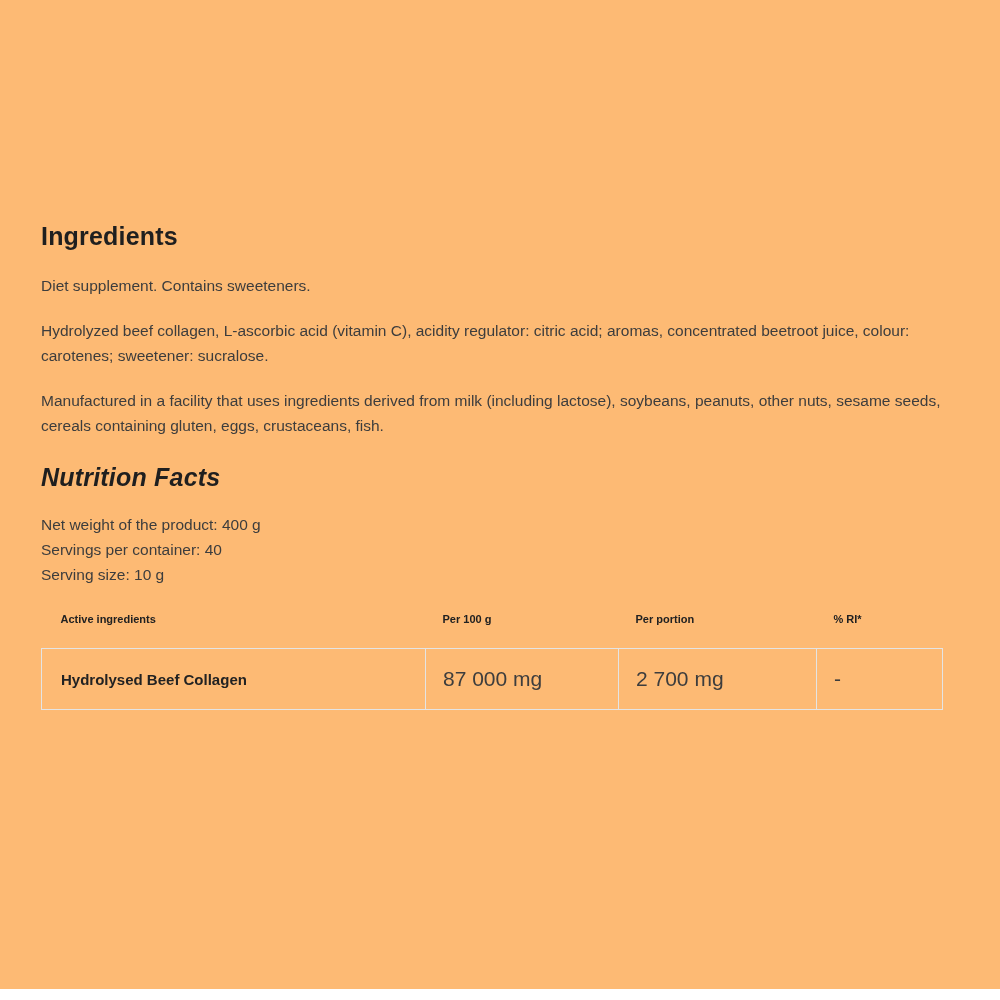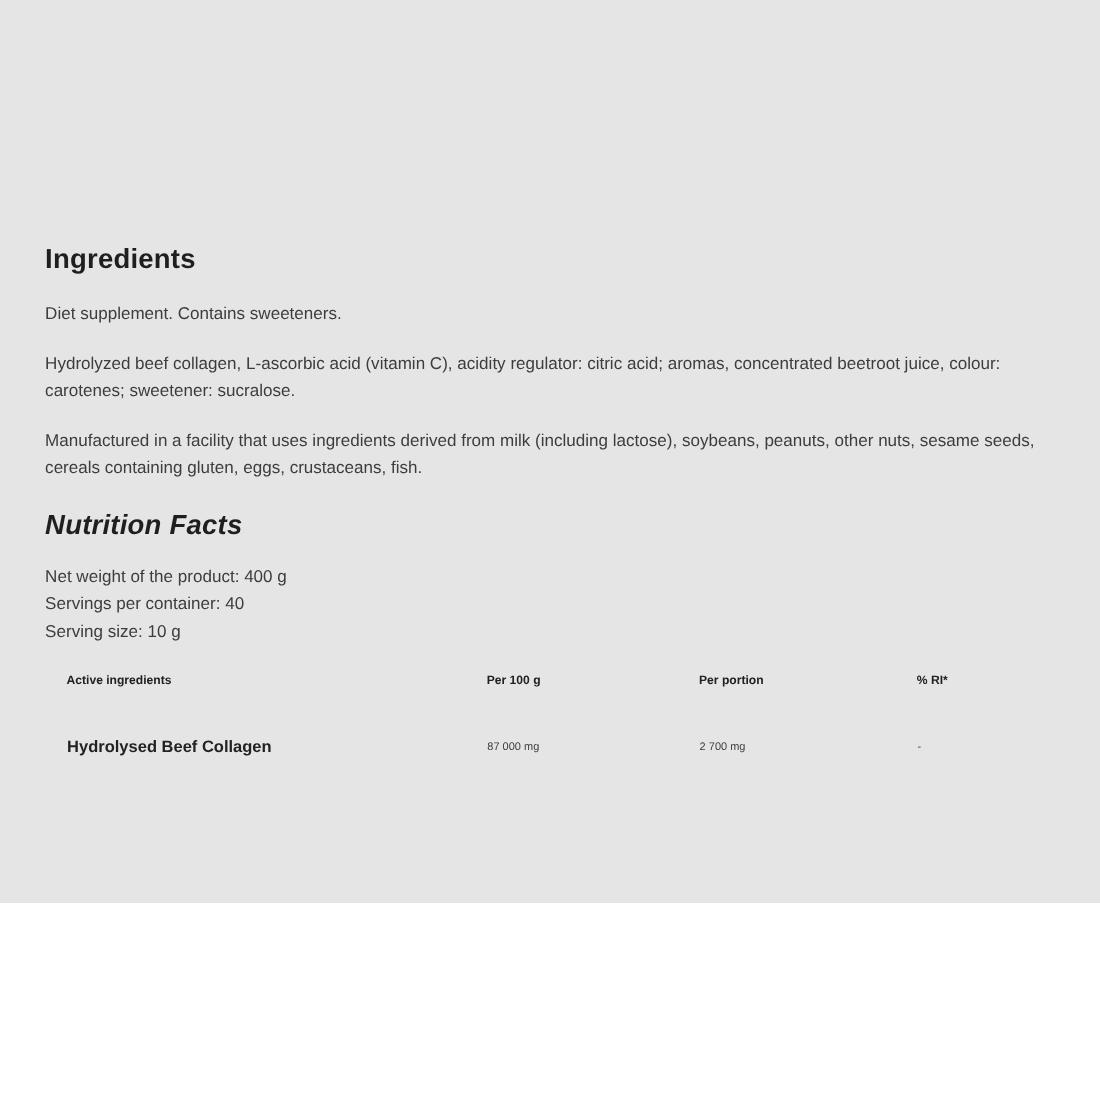--- a/index.html
+++ b/index.html
@@ -4,22 +4,22 @@
 <style>
   * { box-sizing: border-box; }
   html, body {
     margin: 0;
     padding: 0;
     background: #ffffff;
     font-family: "Liberation Sans", sans-serif;
   }
   .page {
     width: 1000px;
-    height: 821px;
-    background: #e5e5e5;
+    height: 989px;
+    background: #fdba74;
     overflow: hidden;
     position: relative;
   }
   .content {
     padding: 221px 40px 0 41px;
   }
   .section-heading {
     font-size: 25px;
     font-weight: 700;
     color: #1f1f1f;
@@ -58,21 +58,21 @@
     padding: 0 4px 23px 19px;
     border: none;
     vertical-align: top;
   }
   .nft-table thead th.val-col { padding-left: 17px; }
   .nft-table tbody td {
     border: 1px solid #e4e4e4;
     height: 61px;
     padding: 0 4px 0 19px;
     vertical-align: middle;
-    font-size: 10px;
+    font-size: 21px;
     color: #3d3d3d;
   }
   .nft-table tbody td.val-col { padding-left: 17px; }
   .nft-table tbody td.name-col {
     font-weight: 700;
     color: #222222;
     font-size: 15px;
   }
   .nft-table tbody tr.alt { background: #fafafa; }
 </style>

